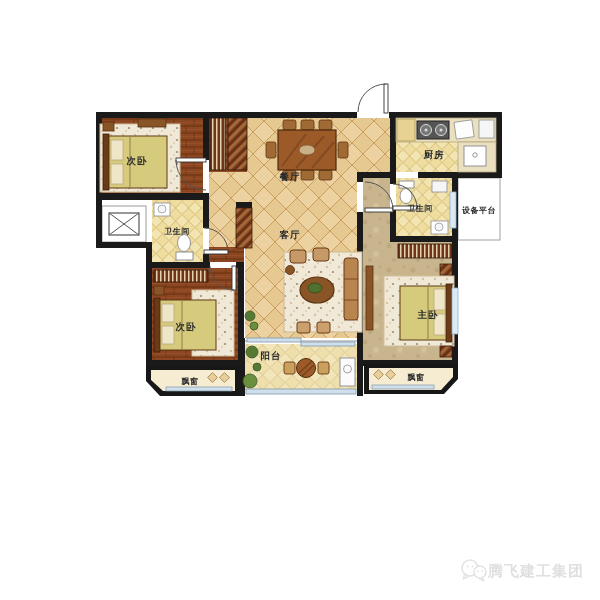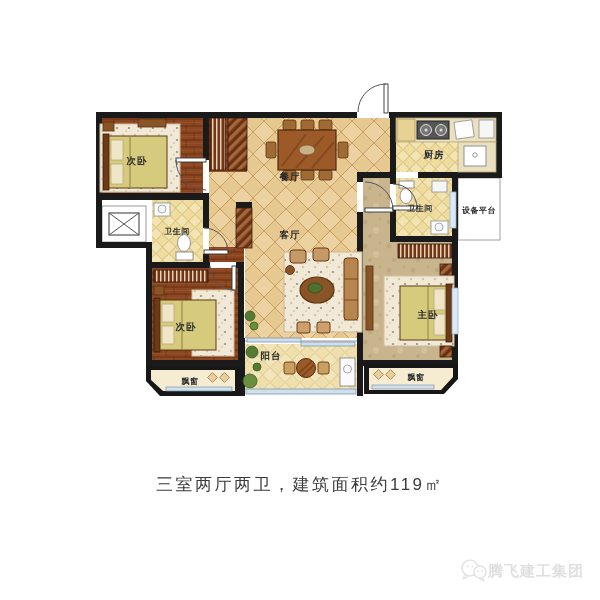--- a/index.html
+++ b/index.html
@@ -282,21 +282,20 @@
       <text class="room-label small" x="420" y="211">卫生间</text>
       <text class="room-label small" x="479" y="213">设备平台</text>
       <text class="room-label" x="186" y="330">次卧</text>
       <text class="room-label" x="428" y="318">主卧</text>
       <text class="room-label" x="271" y="359">阳台</text>
       <text class="room-label small" x="190" y="384">飘窗</text>
       <text class="room-label small" x="416" y="380">飘窗</text>
     </g>
   </svg>
 
-  <div class="caption">三室两厅两卫，建筑面积约119㎡</div>
 
   <div class="watermark">
     <svg width="30" height="26" viewBox="0 0 30 26">
       <circle cx="12" cy="10" r="8" fill="none" stroke="#e4e4e4" stroke-width="1.6"></circle>
       <path d="M7 16 L5 21 L11 18" fill="none" stroke="#e4e4e4" stroke-width="1.4" stroke-linejoin="round"></path>
       <circle cx="9.5" cy="8.5" r="1" fill="#e4e4e4"></circle>
       <circle cx="14.5" cy="8.5" r="1" fill="#e4e4e4"></circle>
       <circle cx="22" cy="14" r="6" fill="#ffffff" stroke="#e4e4e4" stroke-width="1.6"></circle>
       <circle cx="20" cy="13" r="0.9" fill="#e4e4e4"></circle>
       <circle cx="24" cy="13" r="0.9" fill="#e4e4e4"></circle>

